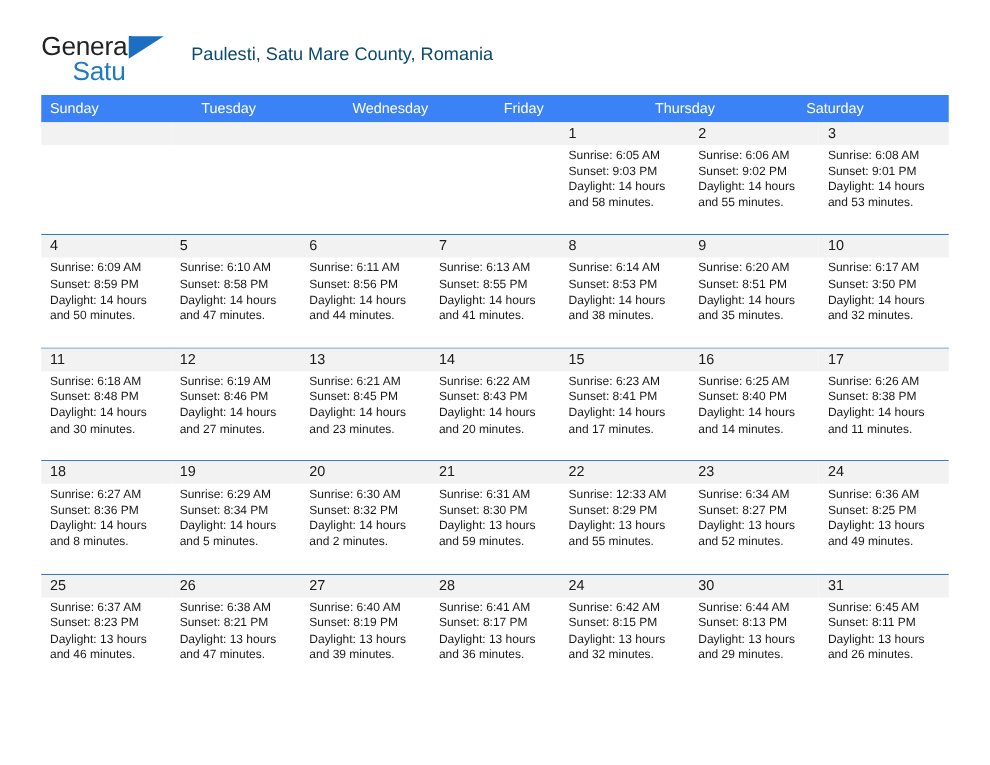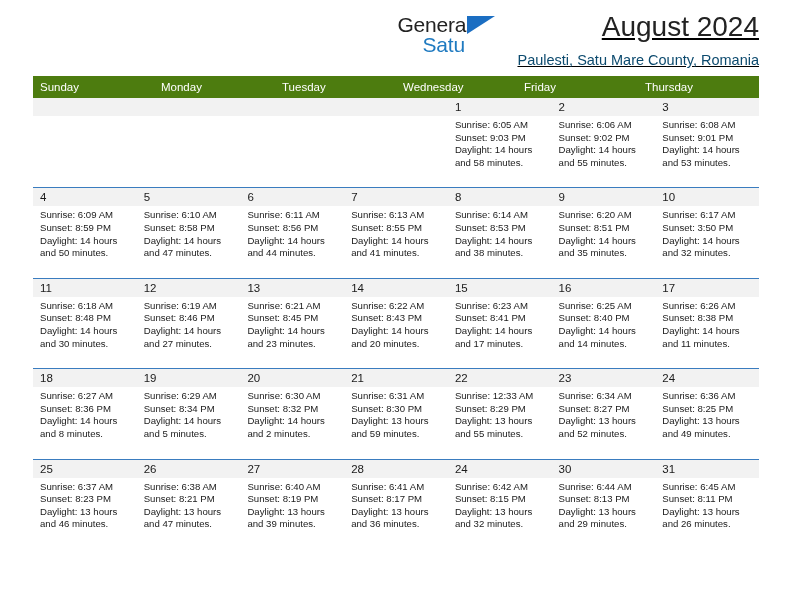--- a/index.html
+++ b/index.html
@@ -19,25 +19,24 @@
     width: 792px;
     height: 612px;
     box-sizing: border-box;
     padding: 0 33px;
   }
 
   
   .top {
     display: flex;
     align-items: flex-start;
-    justify-content: flex-end;
-    padding-top: 12px;
+    justify-content: flex-start;
+    padding-top: 25px;
     height: 72px;
     box-sizing: border-box;
-    text-decoration: underline;
   }
   .brand {
     position: relative;
     width: 120px;
     height: 52px;
     flex: none;
   }
   .brand-general {
     position: absolute;
     left: 0;
@@ -83,21 +82,21 @@
     white-space: nowrap;
   }
 
   
   .calendar {
     margin-top: 4px;
     width: 726px;
   }
   .dow-row {
     display: flex;
-    background: #4d7c0f;
+    background: #3b82f6;
     height: 22px;
   }
   .dow {
     flex: 1 1 0;
     color: #ffffff;
     font-size: 11.5px;
     line-height: 22px;
     padding-left: 7px;
     box-sizing: border-box;
   }
@@ -142,34 +141,33 @@
 
   <div class="top">
 
     <div class="brand">
       <span class="brand-general">General</span>
       <span class="brand-tri"></span>
       <span class="brand-blue">Satu</span>
     </div>
 
     <div class="titles">
-      <div class="title-main">August 2024</div>
       <div class="title-sub">Paulesti, Satu Mare County, Romania</div>
     </div>
 
   </div>
 
   <div class="calendar">
     <div class="dow-row">
         <div class="dow">Sunday</div>
-        <div class="dow">Monday</div>
         <div class="dow">Tuesday</div>
         <div class="dow">Wednesday</div>
         <div class="dow">Friday</div>
         <div class="dow">Thursday</div>
+        <div class="dow">Saturday</div>
       </div>
     <div class="weeks">
         <div class="week first">
           <div class="cell empty">
             <div class="daynum"></div>
             <div class="info"></div>
           </div>
           <div class="cell empty">
             <div class="daynum"></div>
             <div class="info"></div>

